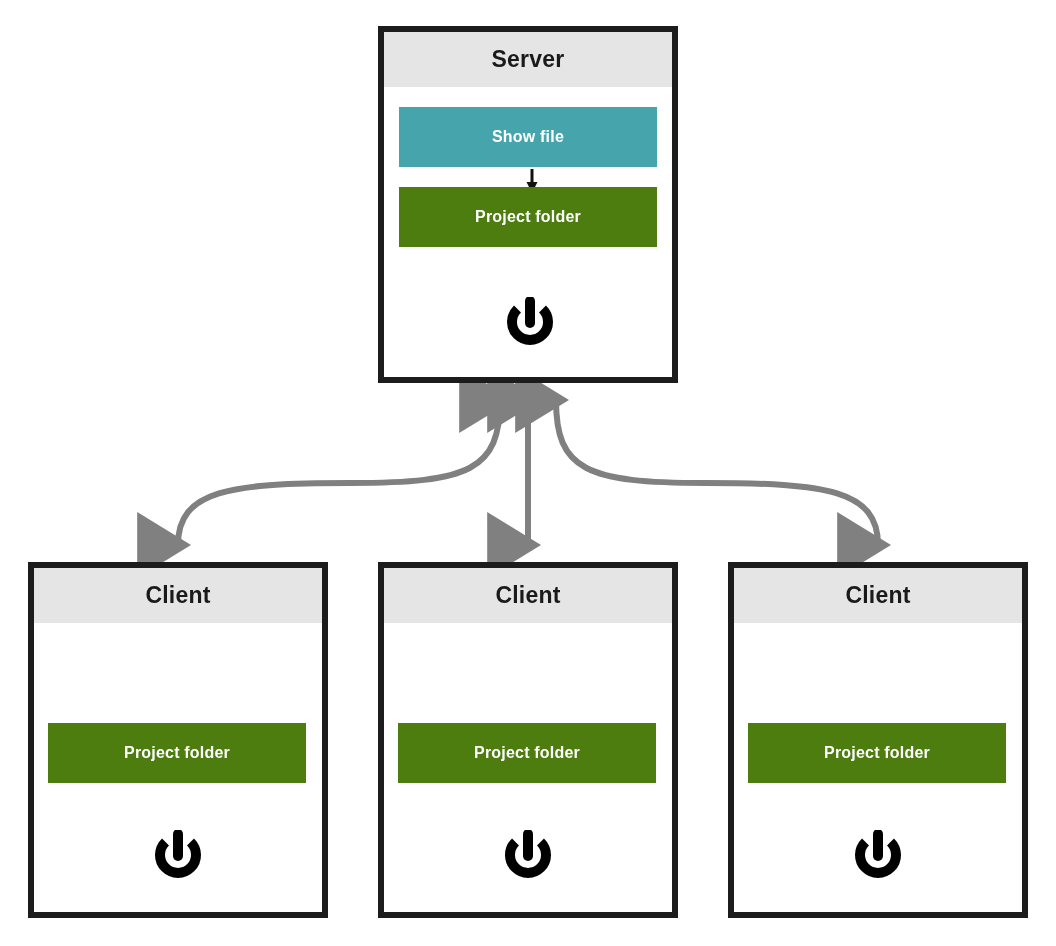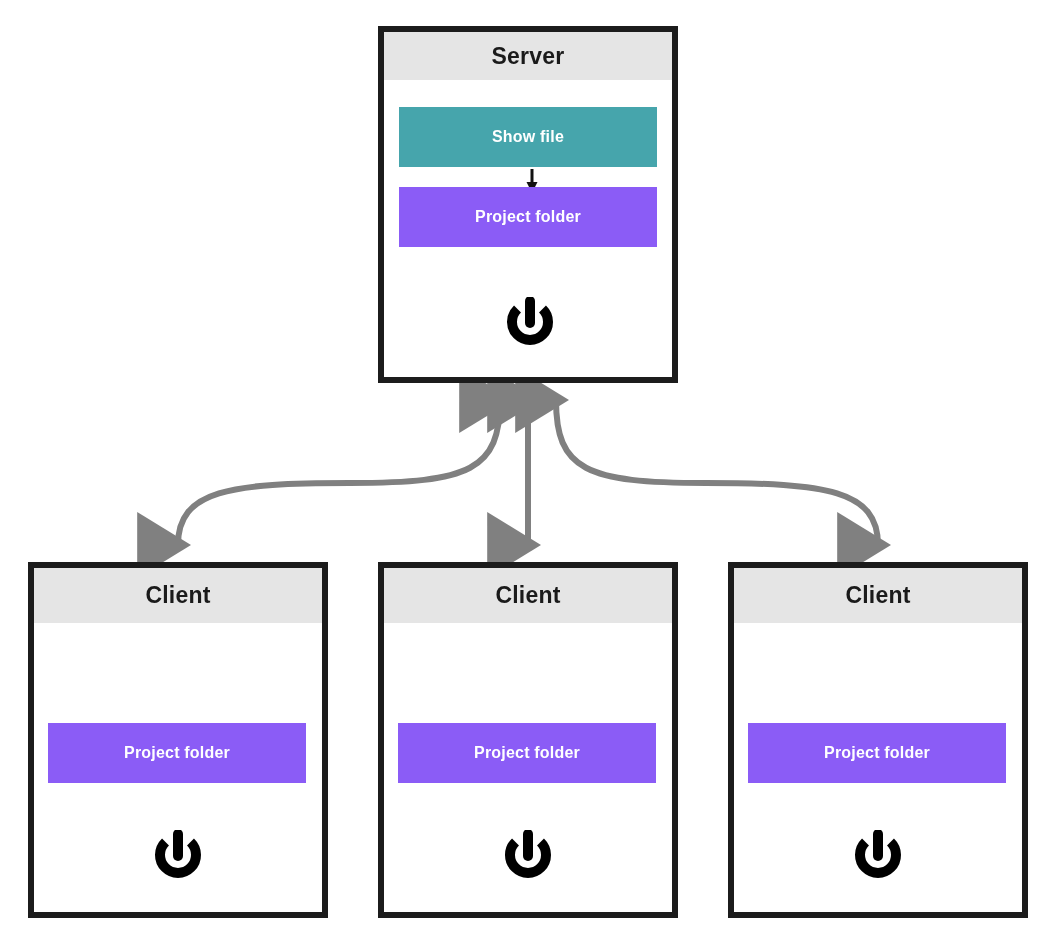--- a/index.html
+++ b/index.html
@@ -51,21 +51,21 @@
     box-sizing: border-box;
   }
   .bar-label {
     font-size: 16px;
     font-weight: bold;
     color: #ffffff;
     letter-spacing: 0.2px;
     white-space: nowrap;
   }
   .bar-teal { background: #46a5ac; }
-  .bar-orange { background: #8b5cf6; }
+  .bar-orange { background: #4d7c0f; }
 
   
   .inner-arrow {
     position: absolute;
   }
 
   
   .power-icon {
     position: absolute;
   }
@@ -97,21 +97,21 @@
 
     <path d="M 500 400 C 500 470 470 483 350 483 C 230 483 178 490 178 545" fill="none" stroke="#808080" stroke-width="6" marker-start="url(#arrow-up)" marker-end="url(#arrow-down)"></path>
 
     <path d="M 528 400 L 528 545" fill="none" stroke="#808080" stroke-width="6" marker-start="url(#arrow-up)" marker-end="url(#arrow-down)"></path>
 
     <path d="M 556 400 C 556 470 586 483 706 483 C 826 483 878 490 878 545" fill="none" stroke="#808080" stroke-width="6" marker-start="url(#arrow-up)" marker-end="url(#arrow-down)"></path>
   </svg>
 
   <div class="machine" style="left:378px; top:26px; width:300px; height:357px;">
 
-    <div class="machine-header" style="height:48px;">
+    <div class="machine-header" style="height:55px;">
       <span class="machine-title">Server</span>
     </div>
 
     <div class="bar bar-teal" style="left:15px; top:75px; width:258px; height:60px;">
       <span class="bar-label">Show file</span>
     </div>
 
     <svg class="inner-arrow" style="left:138px; top:136px; width:20px; height:26px;" viewBox="0 0 20 26" xmlns="http://www.w3.org/2000/svg">
       <path d="M10 1 L10 17" stroke="#111111" stroke-width="3" fill="none"></path>
       <path d="M10 25 L4.5 14 L15.5 14 Z" fill="#111111"></path>

